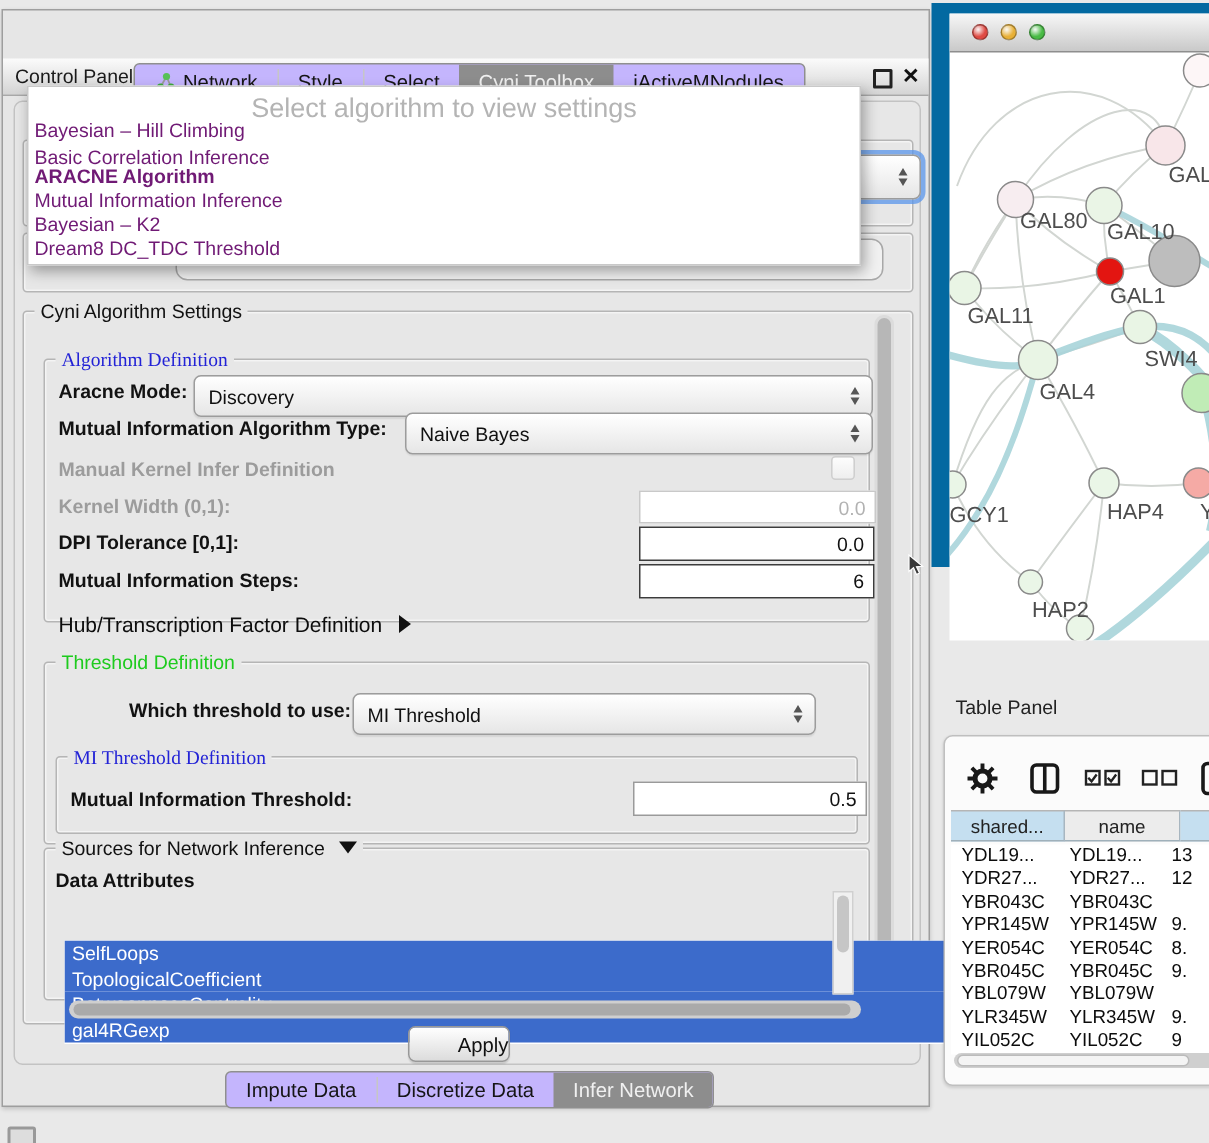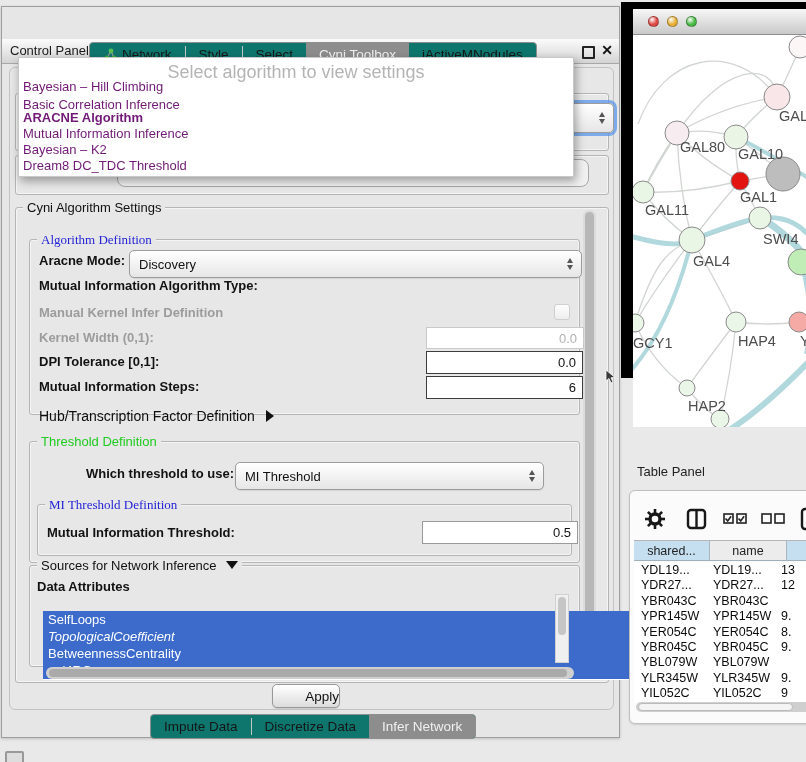--- a/index.html
+++ b/index.html
@@ -11,21 +11,21 @@
   .abs{position:absolute;}
   
   .cp-window{left:1px;top:6px;width:617px;height:730px;background:#e6e6e6;
     border:1px solid #9e9e9e;box-shadow:0 1px 3px rgba(0,0,0,.18);}
   .cp-titlebar{left:0;top:0;right:0;height:24px;
     background:linear-gradient(#fbfbfb,#d4d4d4);border-bottom:1px solid #a8a8a8;margin-top:32px;}
   .cp-title{left:8px;top:0;height:24px;line-height:24px;font-size:13px;color:#1a1a1a;}
   .float-icon{right:24px;top:7px;width:9px;height:9px;border:2px solid #222;border-radius:1px;}
   .close-icon{right:6px;top:3px;font-size:14px;font-weight:bold;color:#111;}
   
-  .seg-bar{display:flex;align-items:stretch;height:23px;background:#0f766e;
+  .seg-bar{display:flex;align-items:stretch;height:23px;background:#c4b5fd;
     border:1px solid #8f8f8f;border-radius:4px;overflow:hidden;font-size:13.5px;}
   .seg{display:flex;align-items:center;padding:0 13px;color:#151515;white-space:nowrap;cursor:default;}
   .seg.sel{background:#8d8d8d;color:#f0f0f0;}
   .seg-sep{width:1px;background:#c6c6c6;margin:3px 0;}
   .net-icon{width:14px;height:13px;margin-right:5px;}
   
   .content-panel{left:7px;top:60px;width:603px;height:641px;background:#e7e7e7;
     border:1px solid #c3c3c3;border-radius:6px;}
   
   .group{border:1px solid #b5b5b5;border-radius:3px;box-shadow:inset 0 0 0 1px rgba(255,255,255,.55);}
@@ -61,21 +61,21 @@
   .dropdown{left:18px;top:57px;width:554px;height:118px;background:#fff;
     border:1px solid #c9c9c9;box-shadow:2px 4px 9px rgba(0,0,0,.35);z-index:50;}
   .dd-prompt{left:0;top:4px;width:100%;text-align:center;color:#b4b4b4;font-size:18px;}
   .dd-item{position:absolute;left:4px;right:4px;height:15.7px;line-height:15.7px;font-size:13px;color:#701a75;padding-left:0;white-space:nowrap;}
   .dd-item.bold{font-weight:bold;}
   
   .apply-btn{left:270px;top:677px;width:66px;height:22px;border:1px solid #989898;border-radius:5px;
     background:linear-gradient(#ffffff,#dcdcdc);display:flex;align-items:center;justify-content:flex-end;
     font-size:13.5px;box-shadow:0 1px 1px rgba(0,0,0,.12);}
   
-  .net-frame{left:621px;top:2px;width:185px;height:376px;background:#000000;}
+  .net-frame{left:621px;top:2px;width:185px;height:376px;background:#0369a1;}
   .net-window{left:12px;top:7px;width:180px;height:418px;background:#fff;overflow:hidden;}
   .net-titlebar{left:0;top:0;right:0;height:25px;background:linear-gradient(#f7f7f7,#c9c9c9);border-bottom:1px solid #8e8e8e;}
   .light{width:11px;height:11px;border-radius:50%;top:7px;}
   
   .tp-title{left:637px;top:464px;font-size:13px;color:#222;}
   .tp-panel{left:629px;top:490px;width:190px;height:232px;background:#fbfbfb;
     border:1px solid #bfbfbf;border-radius:6px;box-shadow:0 1px 2px rgba(0,0,0,.12);}
   .th-cell{position:absolute;top:0;height:21px;line-height:21px;text-align:center;
     font-size:12.5px;color:#222;border-right:1px solid #a8b6c0;box-sizing:border-box;border-top:1px solid #b5b5b5;border-bottom:1px solid #9fb0ba;}
   .th-blue{background:#c5dff0;}
@@ -141,20 +141,24 @@
   <div class="abs group" style="left:27px;top:232px;width:549px;height:174px;"></div>
   <span class="legend blue" style="left:35px;top:225px;">Algorithm Definition</span>
 
   <span class="abs lbl" style="left:37px;top:246px;">Aracne Mode:</span>
   <div class="abs combo" style="left:127px;top:243px;width:442px;height:26px;">
     <span class="val">Discovery</span>
     <span class="spin"></span>
   </div>
 
   <span class="abs lbl" style="left:37px;top:271px;">Mutual Information Algorithm Type:</span>
+  <div class="abs combo" style="left:268px;top:268px;width:301px;height:26px;">
+    <span class="val">Naive Bayes</span>
+    <span class="spin"></span>
+  </div>
 
   <span class="abs lbl dis" style="left:37px;top:298px;">Manual Kernel Infer Definition</span>
   <div class="abs checkbox" style="left:552px;top:297px;"></div>
 
   <span class="abs lbl dis" style="left:37px;top:323px;">Kernel Width (0,1):</span>
   <div class="abs tfield dis" style="left:424px;top:320px;width:144px;height:20px;">
       <span>0.0</span>
     </div>
 
   <span class="abs lbl" style="left:37px;top:347px;">DPI Tolerance [0,1]:</span>
@@ -187,23 +191,23 @@
   <div class="abs tfield" style="left:420px;top:514px;width:142px;height:21px;">
       <span>0.5</span>
     </div>
 
   <div class="abs group" style="left:27px;top:558px;width:549px;height:100px;"></div>
   <span class="legend" style="left:35px;top:551px;">
     <span>Sources for Network Inference</span>
     <span style="display:inline-block;margin-left:6px;border-top:8px solid #111;border-left:6px solid transparent;border-right:6px solid transparent;vertical-align:1px;"></span>
   </span>
   <span class="abs lbl" style="left:35px;top:572px;">Data Attributes</span>
-  <div class="abs attr-list" style="left:41px;top:604px;width:588px;height:69px;" id="attr-list">
+  <div class="abs attr-list" style="left:41px;top:620px;width:588px;height:69px;" id="attr-list">
       <div class="attr-item" style="background: rgb(60, 107, 203);">SelfLoops</div>
-      <div class="attr-item" style="background: rgb(60, 107, 203); font-style: italic;">TopologicalCoefficient</div>
+      <div class="attr-item" style="background: rgb(60, 107, 203);">TopologicalCoefficient</div>
       <div class="attr-item" style="background: rgb(60, 107, 203);">BetweennessCentrality</div>
       <div class="attr-item" style="background: rgb(60, 107, 203);">gal4RGexp</div>
     </div>
   <div class="abs" style="left:553px;top:587px;width:14px;height:69px;background:#f0f0f0;border:1px solid #d0d0d0;box-sizing:border-box;">
     <div class="abs" style="left:2px;top:2px;width:8px;height:38px;background:#c6c6c6;border-radius:4px;"></div>
   </div>
 
   <div class="abs htrack" style="left:44px;top:660px;width:528px;height:12px;">
     <div class="abs hthumb" style="left:3px;top:2px;width:518px;height:8px;"></div>
   </div>

